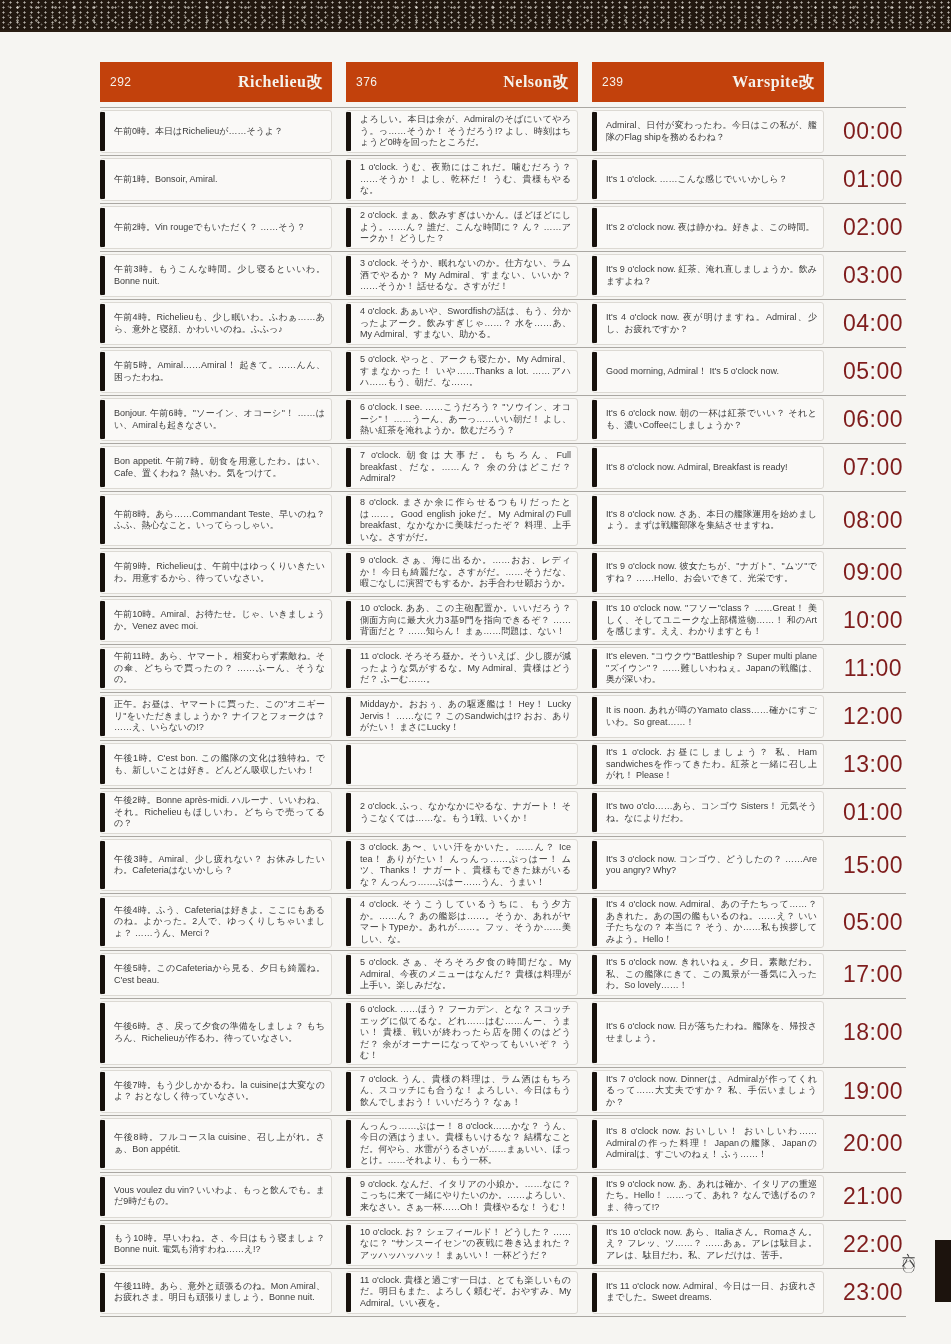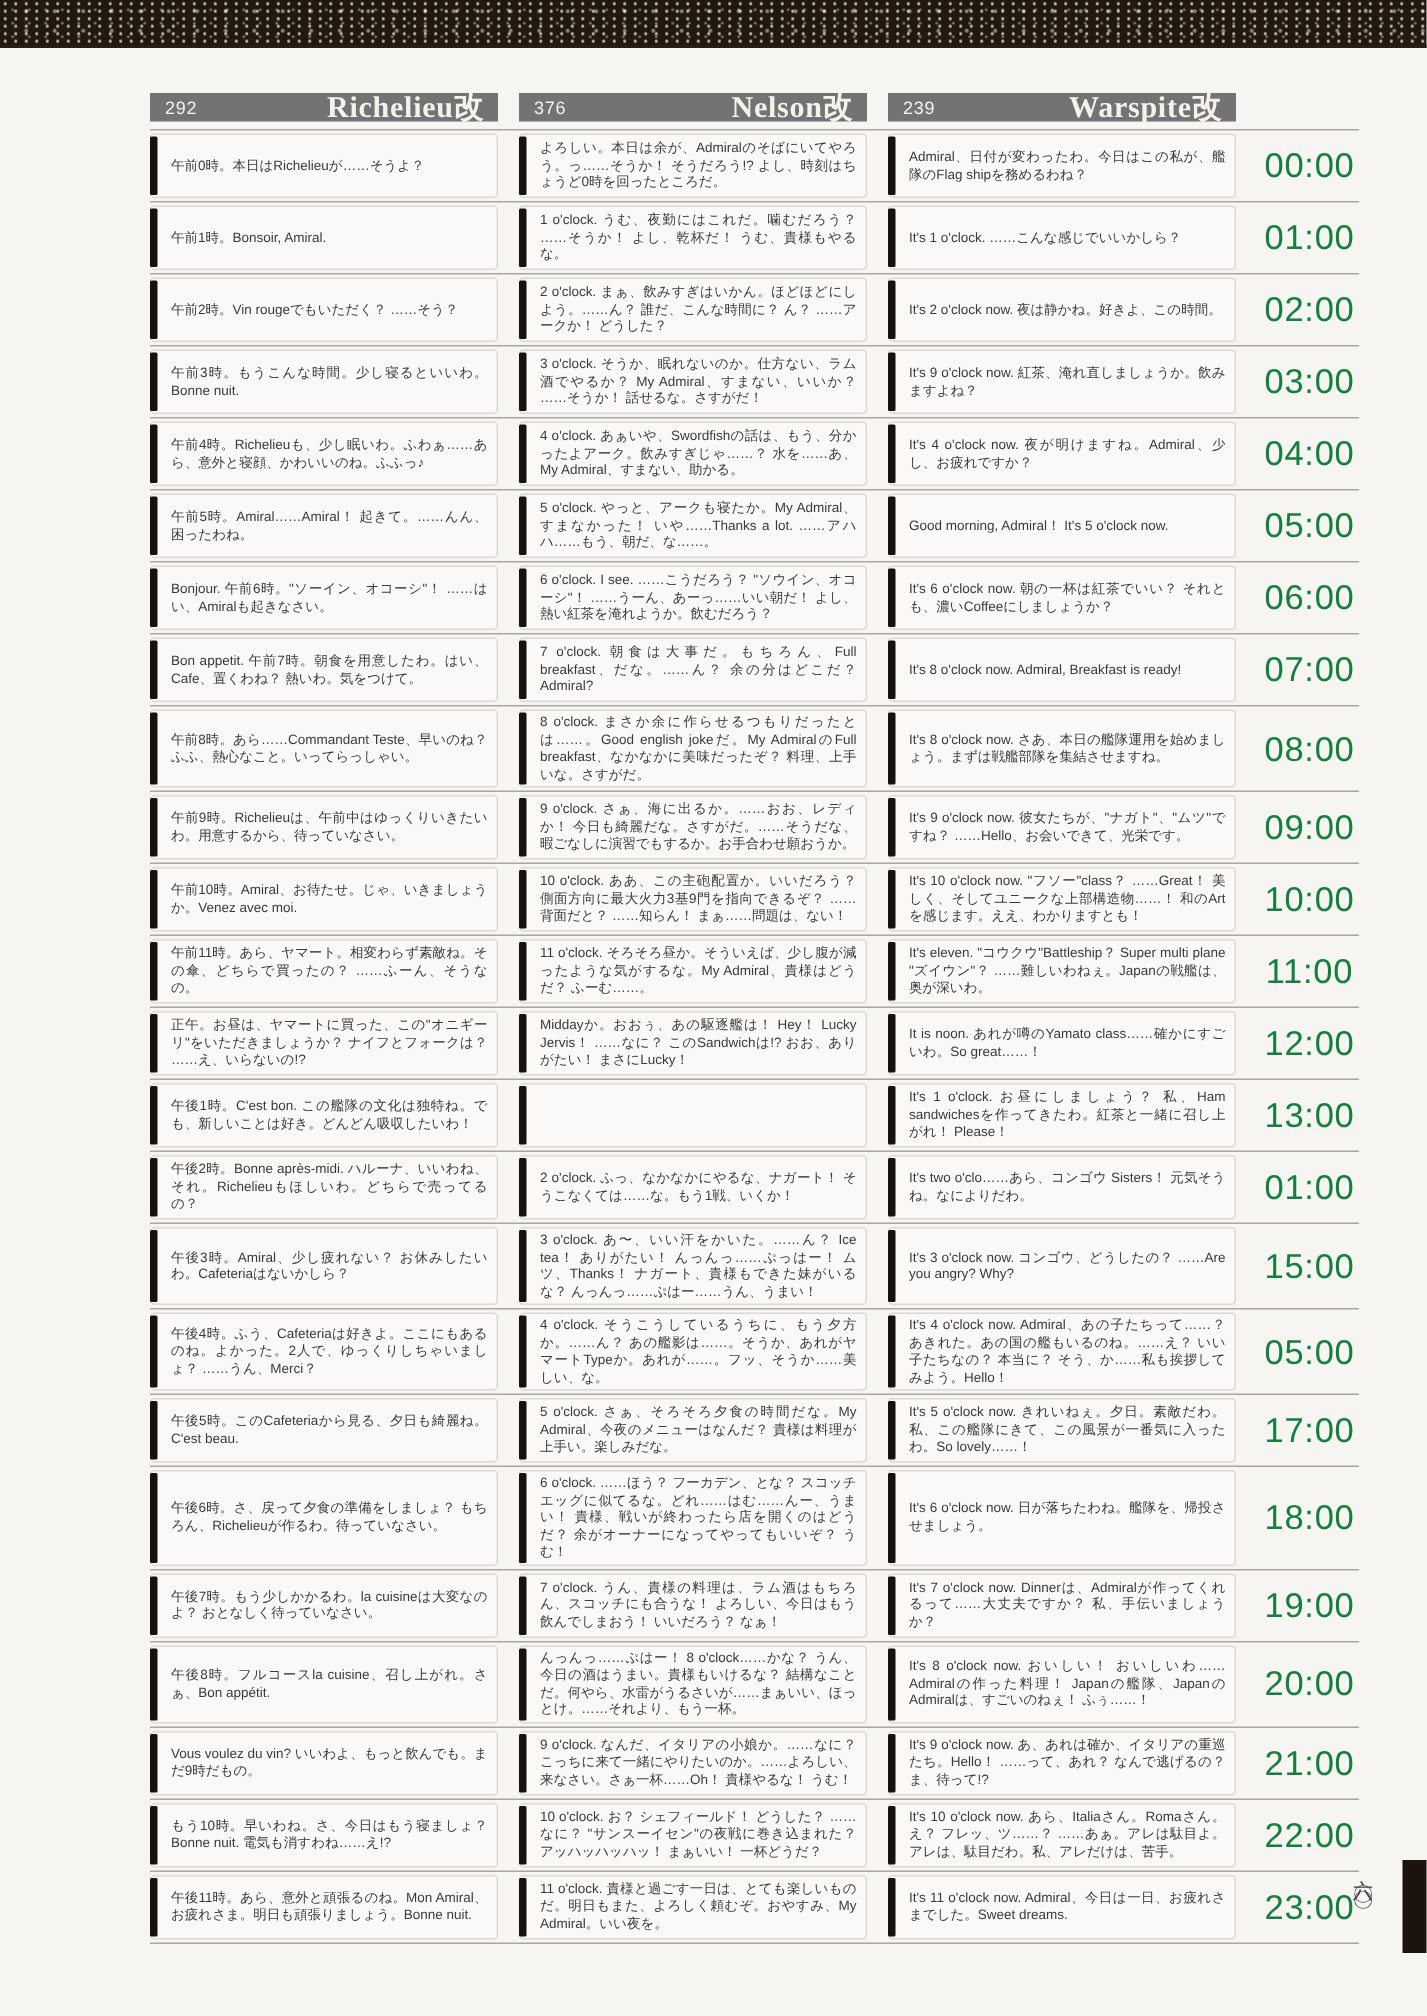--- a/index.html
+++ b/index.html
@@ -21,28 +21,28 @@
     background-size:7px 5px, 11px 9px, 19px 13px;
     background-position:0 0, 3px 2px, 8px 1px;
     border-bottom:2px solid #2a1e14;
   }
   .content{position:absolute;left:100px;top:62px;width:806px;}
   .headers{
     display:grid;grid-template-columns:232px 232px 232px;column-gap:14px;
     margin-bottom:5px;
   }
   .hdr{
-    background:#737373;color:#f5f2ec;height:19px;
+    background:#c2410c;color:#f5f2ec;height:40px;
     display:flex;align-items:center;justify-content:space-between;
     padding:0 9px 0 10px;box-sizing:border-box;
   }
   .hdr .num{font-size:12px;letter-spacing:.5px;}
   .hdr .name{
     font-family:"Liberation Serif","DejaVu Serif",serif;
-    font-weight:bold;font-size:20px;letter-spacing:.5px;
+    font-weight:bold;font-size:16px;letter-spacing:.5px;
   }
   .table{border-top:1px solid #aaa7a2;}
   .row{
     display:grid;grid-template-columns:232px 232px 232px 76px;column-gap:14px;
     border-bottom:1px solid #aaa7a2;
     min-height:47px;align-items:stretch;
   }
   .cell{
     position:relative;margin:2px 0;
     border:1px solid #dcd9d3;border-radius:3px;
@@ -53,21 +53,21 @@
   .cell .bar{
     position:absolute;left:-1px;top:1px;bottom:1px;width:5px;
     background:#17110c;border-radius:1px;
   }
   .cell p{
     margin:0;font-size:9px;line-height:11.5px;color:#3a3a3a;
     text-align:justify;width:100%;
   }
   .time{
     align-self:center;text-align:center;
-    font-size:23px;color:#15803d;letter-spacing:.5px;
+    font-size:23px;color:#7f1d1d;letter-spacing:.5px;
     padding-right:6px;
   }
   .page-num{
     position:absolute;left:899px;top:1242px;
     writing-mode:vertical-rl;text-orientation:upright;
     font-size:13.5px;color:#3e3e3e;letter-spacing:4px;
   }
   .edge-tab{
     position:absolute;left:935px;top:1240px;width:16px;height:62px;
     background:#1c130d;

